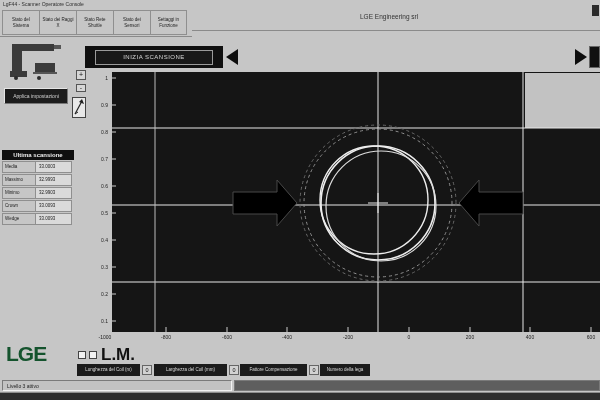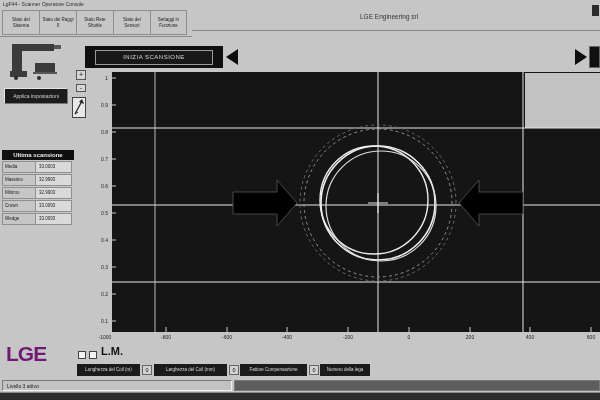--- a/index.html
+++ b/index.html
@@ -34,28 +34,28 @@
   .mini-btn { width:10px; height:10px; background:#d6d6d6; border:1px solid #555; font-size:7px; line-height:8px;
               text-align:center; color:#111; cursor:pointer; font-family:"Liberation Sans",sans-serif; padding:0; }
   .tool-box { left:72px; top:97px; width:14px; height:21px; background:#e8e8e8; border:1px solid #444; cursor:pointer; }
 
   .panel { left:2px; top:150px; width:72px; }
   .panel-title { background:#0f0f0f; color:#ececec; font-size:6px; font-weight:bold; text-align:center; padding:2px 0; }
   .prow { display:flex; height:12px; margin-top:1px; }
   .prow .lab { width:34px; background:#c6c6c6; border:1px solid #8f8f8f; font-size:4.5px; color:#222; padding:2px 0 0 2px; }
   .prow .val { width:36px; background:#dadada; border:1px solid #8f8f8f; border-left:none; font-size:4.5px; color:#222; padding:2px 0 0 3px; }
 
-  .logo { left:6px; top:342px; font-size:21px; font-weight:bold; color:#701a75; letter-spacing:-1px; }
+  .logo { left:6px; top:342px; font-size:21px; font-weight:bold; color:#14532d; letter-spacing:-1px; }
 
   .plot { left:112px; top:72px; width:488px; height:260px; background:#151515; }
   .ytick { width:16px; text-align:right; font-size:5px; color:#1e1e1e; }
   .xtick { width:30px; text-align:center; font-size:5px; color:#1e1e1e; top:334px; }
 
   .chk { width:8px; height:8px; background:#f2f2f2; border:1px solid #444; top:351px; cursor:pointer; }
-  .lm { left:101px; top:345px; font-size:11px; font-weight:bold; color:#111; }
+  .lm { left:101px; top:345px; font-size:17px; font-weight:bold; color:#111; }
 
   .field-label { top:364px; height:12px; background:#1b1b1b; color:#dcdcdc; font-size:4.5px; text-align:center;
                  display:flex; align-items:center; justify-content:center; padding:0 1px; line-height:1.1; }
   .field-val { top:365px; width:10px; height:10px; background:#d2d2d2; border:1px solid #666; font-size:5.5px;
                text-align:center; line-height:9px; color:#111; }
 
   .statusbar-left { left:2px; top:380px; width:230px; height:11px; background:#c2c2c2; border:1px solid #7a7a7a;
                     border-bottom-color:#f2f2f2; border-right-color:#f2f2f2; font-size:5px; color:#222; padding:2px 0 0 4px; }
   .statusbar-right { left:234px; top:380px; width:366px; height:11px; background:#5e5e5e; border:1px solid #7a7a7a; }
   .bottom-strip { left:0; top:392px; width:600px; height:8px; background:#2d2d2d; border-top:1px solid #8d8d8d; }

